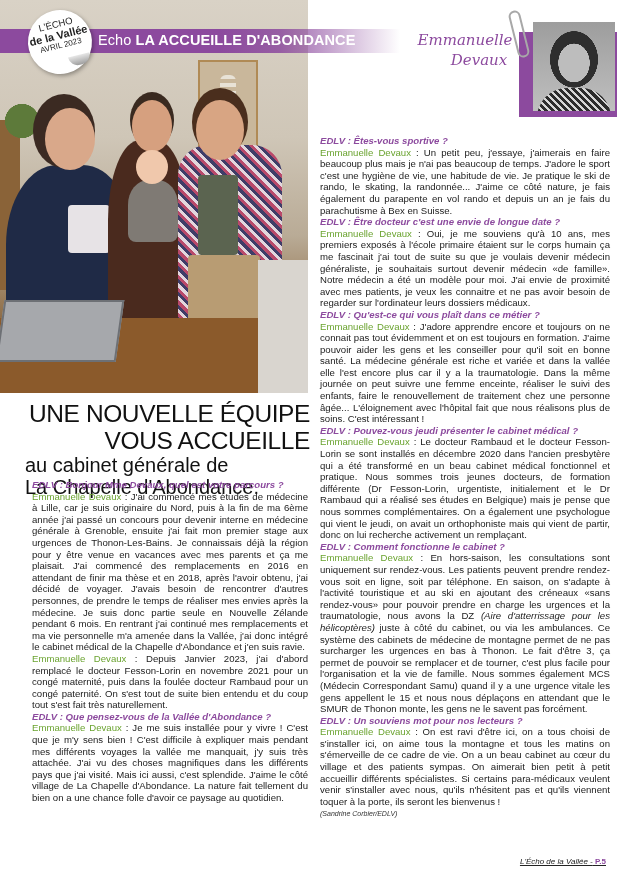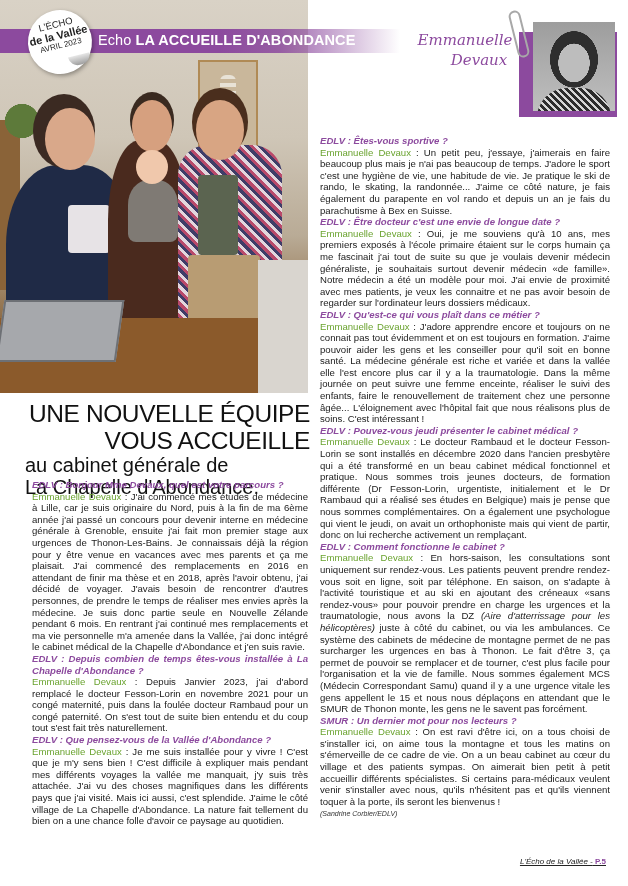--- a/index.html
+++ b/index.html
@@ -159,21 +159,20 @@
   <span class="t3">au cabinet générale de</span>
   <span class="t4">La Chapelle d'Abondance.</span>
 </div>
 
 <div class="col col-left">
   <div class="qa">
     <span class="q">EDLV : Bonjour Mme Devaux, quel est votre parcours ?</span>
     <span class="a-name">Emmanuelle Devaux</span> : <span>J'ai commencé mes études de médecine à Lille, car je suis originaire du Nord, puis à la fin de ma 6ème année j'ai passé un concours pour devenir interne en médecine générale à Grenoble, ensuite j'ai fait mon premier stage aux urgences de Thonon-Les-Bains. Je connaissais déjà la région pour y être venue en vacances avec mes parents et ça me plaisait. J'ai commencé des remplacements en 2016 en attendant de finir ma thèse et en 2018, après l'avoir obtenu, j'ai décidé de voyager. J'avais besoin de rencontrer d'autres personnes, de prendre le temps de réaliser mes envies après la médecine. Je suis donc partie seule en Nouvelle Zélande pendant 6 mois. En rentrant j'ai continué mes remplacements et ma vie personnelle m'a amenée dans la Vallée, j'ai donc intégré le cabinet médical de la Chapelle d'Abondance et j'en suis ravie.</span>
   </div>
   <div class="qa">
-    <span class="q">EDLV : Depuis combien de temps êtes-vous installée à La Chapelle d'Abondance ?</span>
     <span class="a-name">Emmanuelle Devaux</span> : <span>Depuis Janvier 2023, j'ai d'abord remplacé le docteur Fesson-Lorin en novembre 2021 pour un congé maternité, puis dans la foulée docteur Rambaud pour un congé paternité. On s'est tout de suite bien entendu et du coup tout s'est fait très naturellement.</span>
   </div>
   <div class="qa">
     <span class="q">EDLV : Que pensez-vous de la Vallée d'Abondance ?</span>
     <span class="a-name">Emmanuelle Devaux</span> : <span>Je me suis installée pour y vivre ! C'est que je m'y sens bien ! C'est difficile à expliquer mais pendant mes différents voyages la vallée me manquait, j'y suis très attachée. J'ai vu des choses magnifiques dans les différents pays que j'ai visité. Mais ici aussi, c'est splendide. J'aime le côté village de La Chapelle d'Abondance. La nature fait tellement du bien on a une chance folle d'avoir ce paysage au quotidien.</span>
   </div>
 </div>
 
 <div class="col col-right">
   <div class="qa">
@@ -192,21 +191,21 @@
     <span class="q">EDLV : Pouvez-vous jeudi présenter le cabinet médical ?</span>
     <span class="a-name">Emmanuelle Devaux</span> : <span>Le docteur Rambaud et le docteur Fesson-Lorin se sont installés en décembre 2020 dans l'ancien presbytère qui a été transformé en un beau cabinet médical fonctionnel et pratique. Nous sommes trois jeunes docteurs, de formation différente (Dr Fesson-Lorin, urgentiste, initialement et le Dr Rambaud qui a réalisé ses études en Belgique) mais je pense que nous sommes complémentaires. On a également une psychologue qui vient le jeudi, on avait un orthophoniste mais qui vient de partir, donc on lui recherche activement un remplaçant.</span>
   </div>
   <div class="qa">
     <span class="q">EDLV : Comment fonctionne le cabinet ?</span>
     <span class="a-name">Emmanuelle Devaux</span> : <span>En hors-saison, les consultations sont uniquement sur rendez-vous. Les patients peuvent prendre rendez-vous soit en ligne, soit par téléphone. En saison, on s'adapte à l'activité touristique et au ski en ajoutant des créneaux «sans rendez-vous» pour pouvoir prendre en charge les urgences et la traumatologie, nous avons la DZ</span>
     <em>(Aire d'atterrissage pour les hélicoptères)</em>
     <span>juste à côté du cabinet, ou via les ambulances. Ce système des cabinets de médecine de montagne permet de ne pas surcharger les urgences en bas à Thonon. Le fait d'être 3, ça permet de pouvoir se remplacer et de tourner, c'est plus facile pour l'organisation et la vie de famille. Nous sommes également MCS (Médecin Correspondant Samu) quand il y a une urgence vitale les gens appellent le 15 et nous nous déplaçons en attendant que le SMUR de Thonon monte, les gens ne le savent pas forcément.</span>
   </div>
   <div class="qa">
-    <span class="q">SMUR : Un dernier mot pour nos lecteurs ?</span>
+    <span class="q">EDLV : Un souviens mot pour nos lecteurs ?</span>
     <span class="a-name">Emmanuelle Devaux</span> : <span>On est ravi d'être ici, on a tous choisi de s'installer ici, on aime tous la montagne et tous les matins on s'émerveille de ce cadre de vie. On a un beau cabinet au cœur du village et des patients sympas. On aimerait bien petit à petit accueillir différents spécialistes. Si certains para-médicaux veulent venir s'installer avec nous, qu'ils n'hésitent pas et qu'ils viennent toquer à la porte, ils seront les bienvenus !</span>
   </div>
   <span class="credit">(Sandrine Corbier/EDLV)</span>
 </div>
 
 <div class="footer">
   <span>L'Écho de la Vallée -</span>
   <span class="page">P.5</span>
 </div>
 

